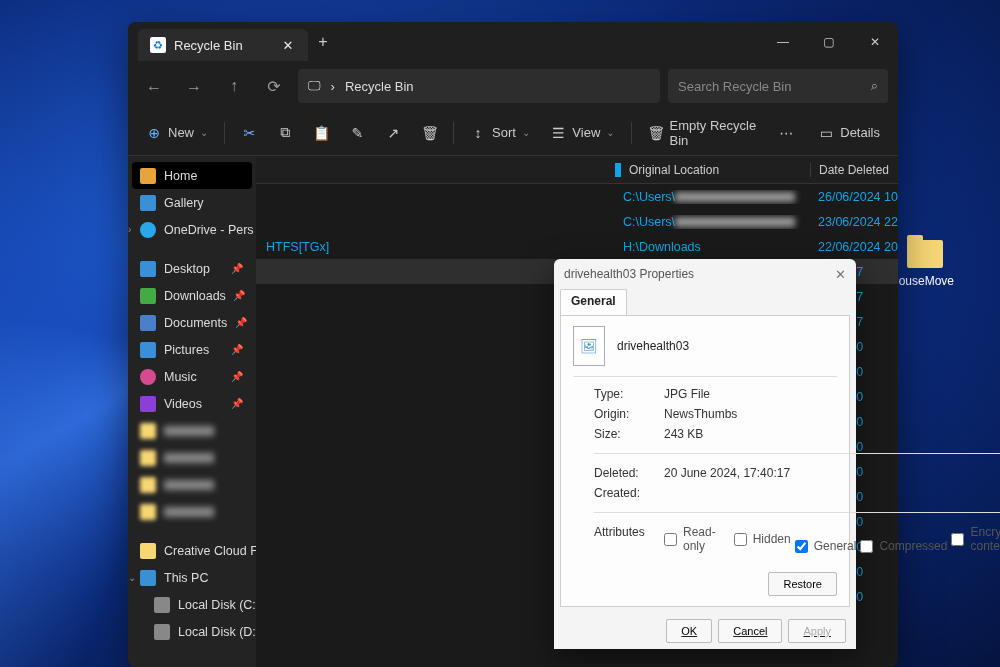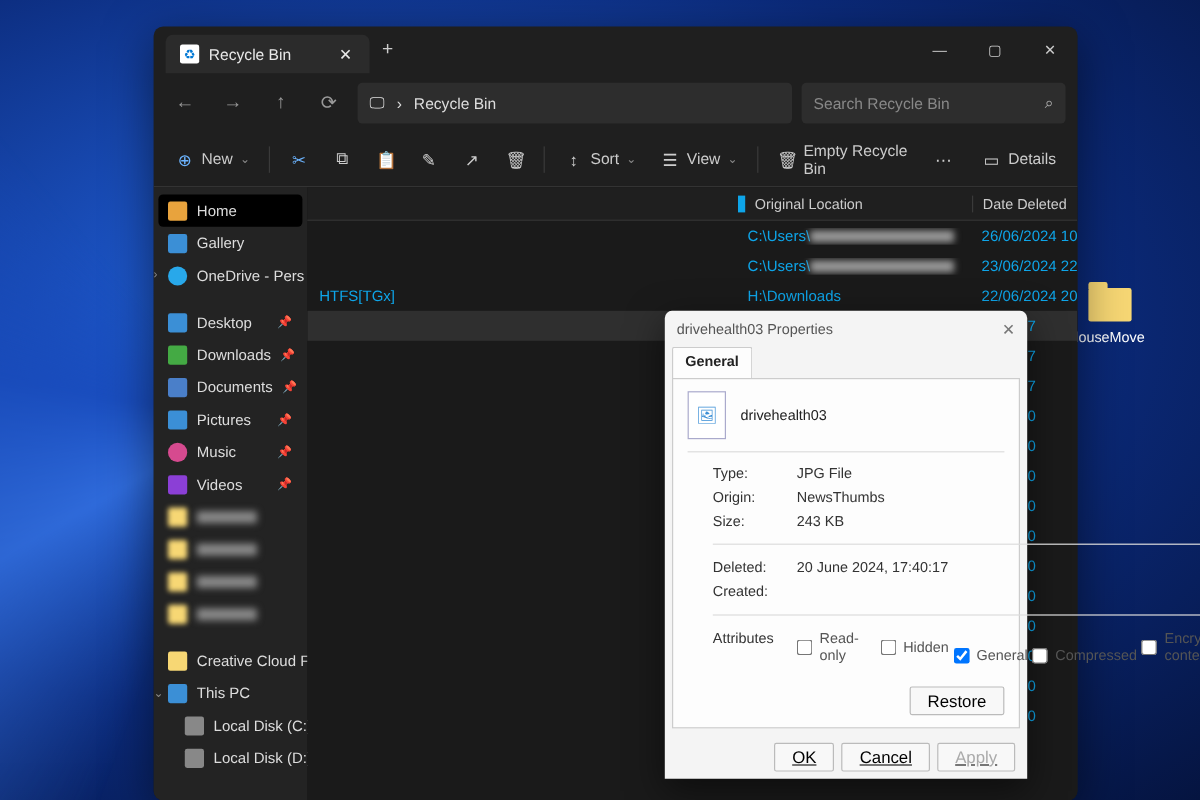--- a/index.html
+++ b/index.html
@@ -76,21 +76,21 @@
 .dlg-tab { padding:4px 10px 0; border:1px solid #ccc; border-bottom:none; background:#fdfdfd; border-radius:2px 2px 0 0; font-size:12px; }
 .dlg-body { flex:1; background:#fdfdfd; margin:0 6px 6px; border:1px solid #ccc; padding:10px 12px; position:relative; }
 .dlg-file { display:flex; align-items:center; gap:12px; padding-bottom:10px; border-bottom:1px solid #ddd; margin-bottom:10px; }
 .dlg-fileico { width:32px; height:40px; border:1px solid #aac; background:#fff; display:flex; align-items:center; justify-content:center; color:#3b8fd6; font-size:14px; }
 .dlg-grid { display:grid; grid-template-columns:70px 1fr; row-gap:6px; font-size:12px; color:#333;margin-left:21px; }
 .dlg-sep { grid-column:1/3; height:1px; background:#ddd; margin:6px 0; }
 .dlg-attrs { display:flex; flex-direction:row; gap:4px;align-items:flex-end; }
 .dlg-attrs label { display:flex; align-items:center; gap:6px; color:#555; }
 .dlg-attrs input { width:13px; height:13px; }
 .dlg-restore { position:absolute; right:12px; bottom:10px; }
-.dlg-btn { height:24px; padding:0 14px; background:#f8f8f8; border:1px solid #bbb; border-radius:2px; font-size:14px; cursor:pointer; }
+.dlg-btn { height:24px; padding:0 14px; background:#f8f8f8; border:1px solid #bbb; border-radius:2px; font-size:11px; cursor:pointer; }
 .dlg-footer { height:36px; display:flex; align-items:center; justify-content:flex-end; gap:6px; padding:0 10px;text-decoration:underline; }
 .dlg-btn.disabled { color:#aaa; }
 .attr-row { display:flex; gap:18px; }
 </style>
 </head>
 <body>
 
 <div class="wallpaper"></div>
 
 <div class="desktop-icon">

